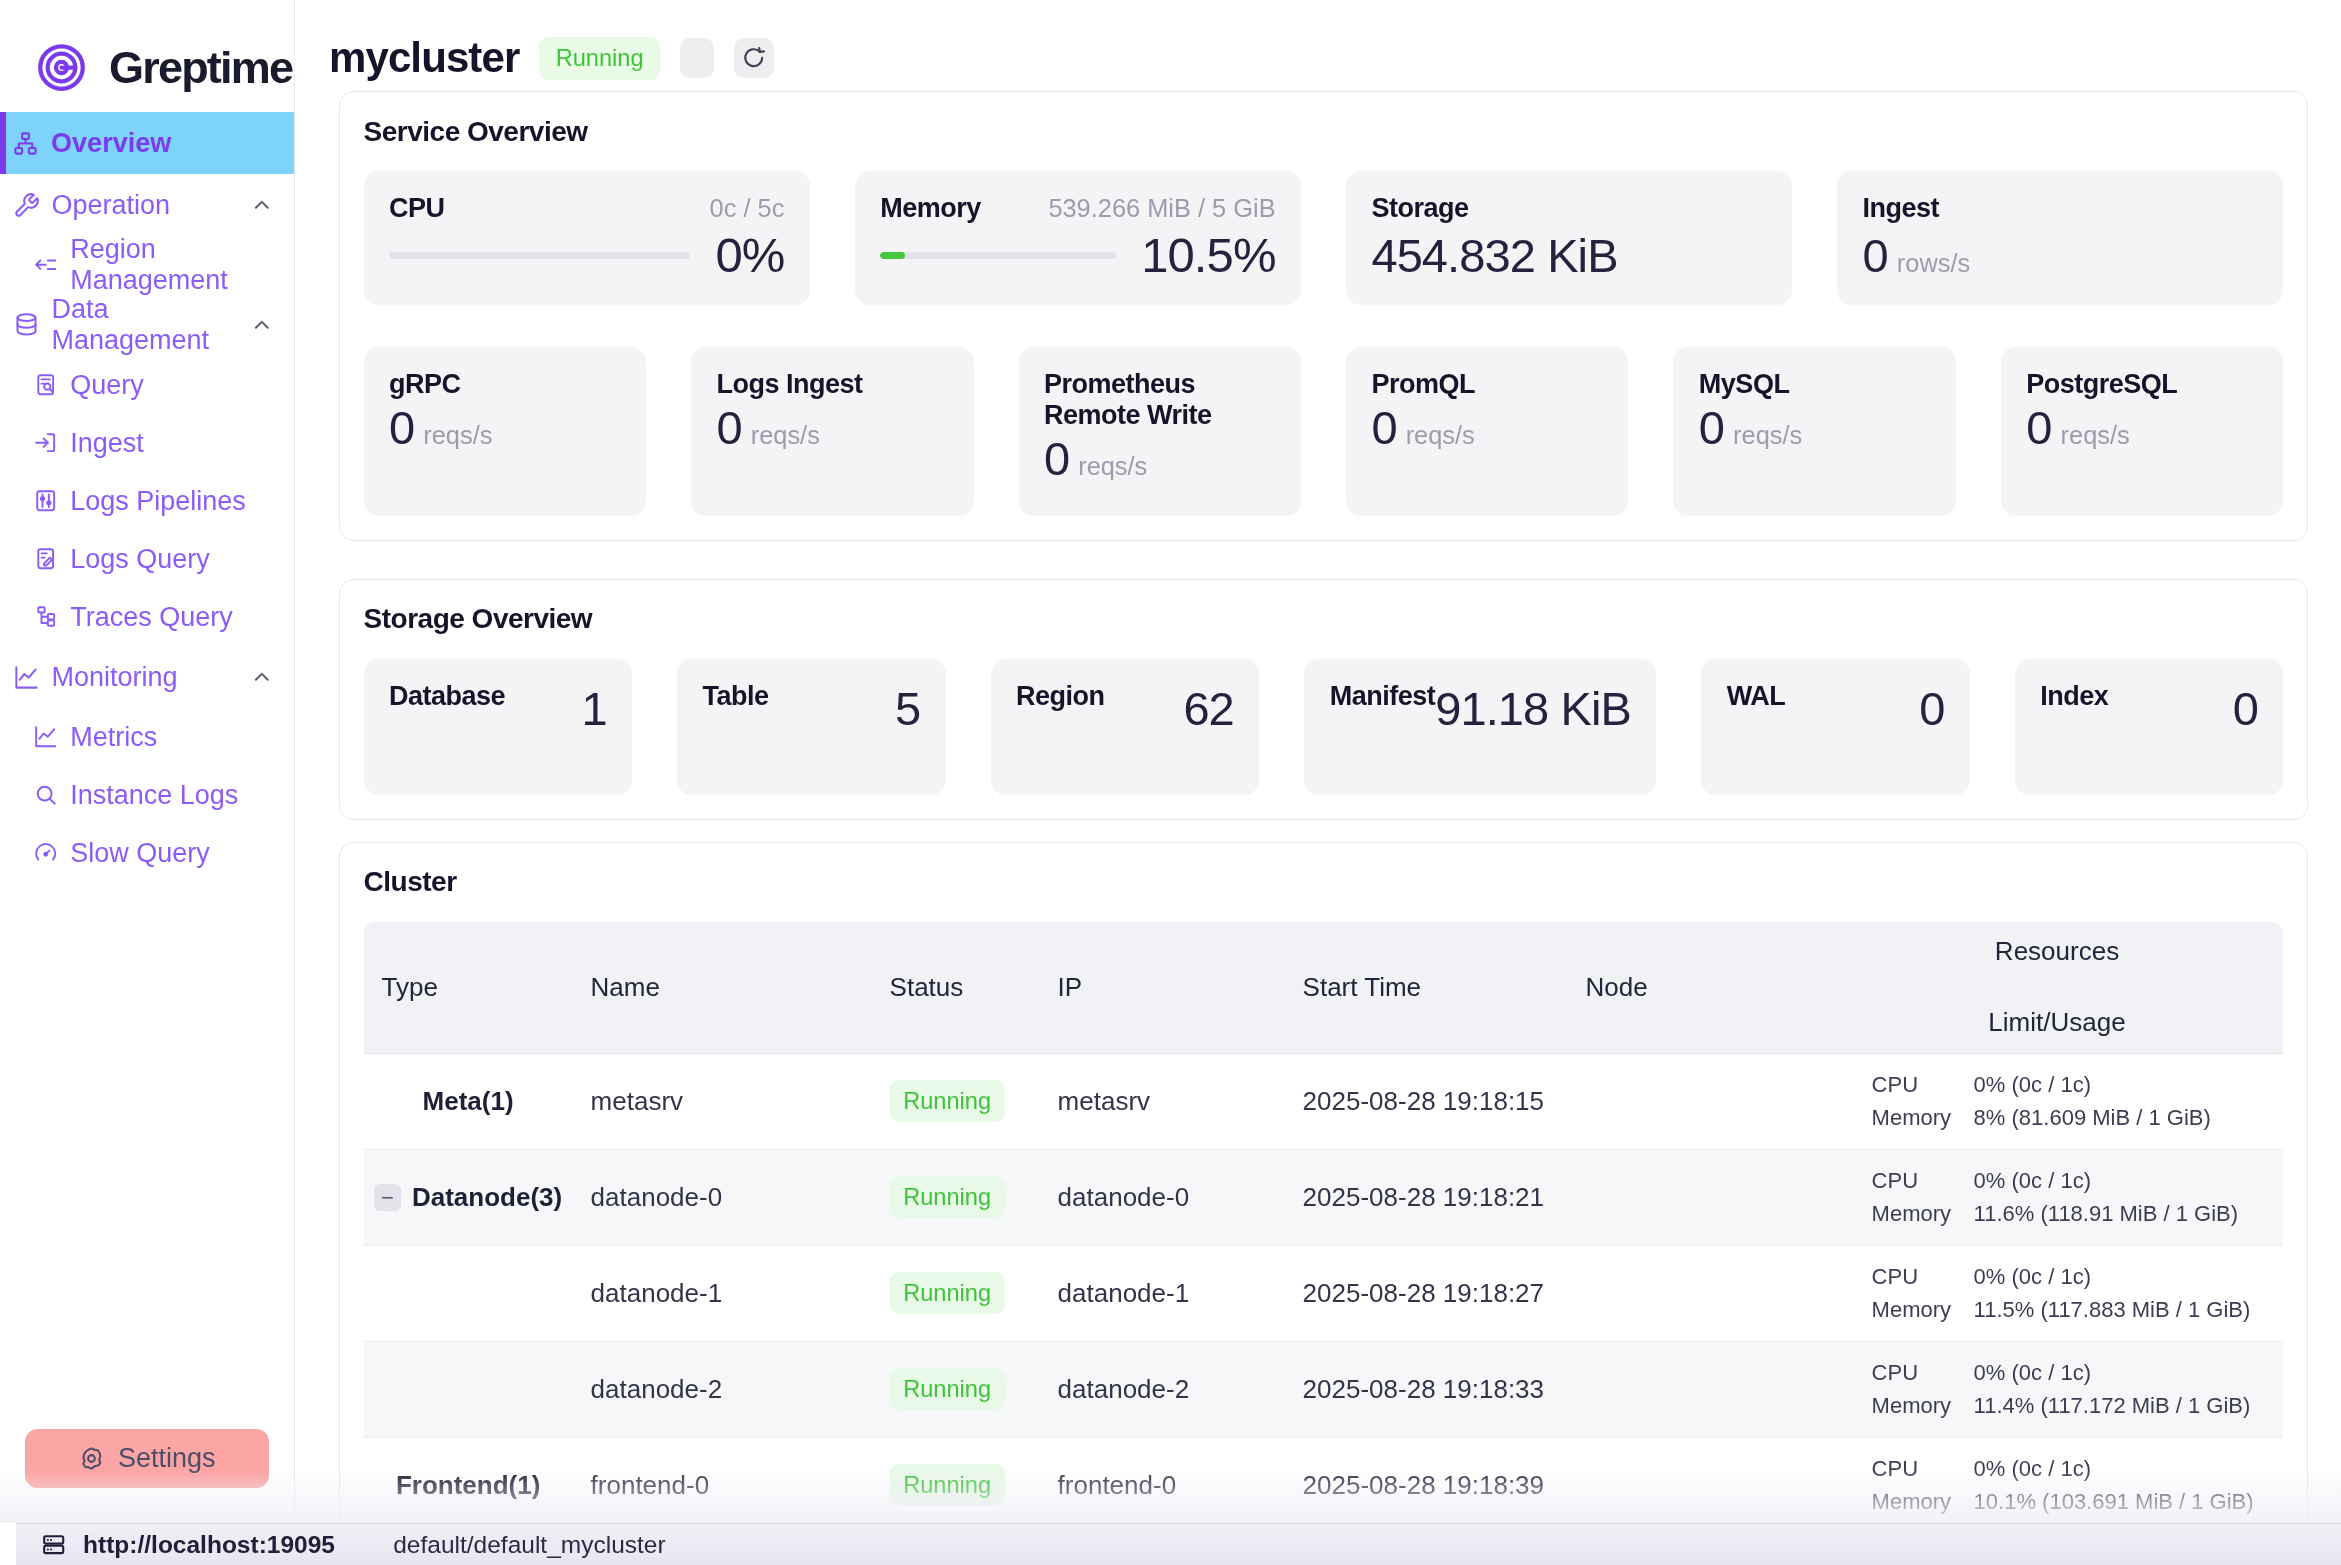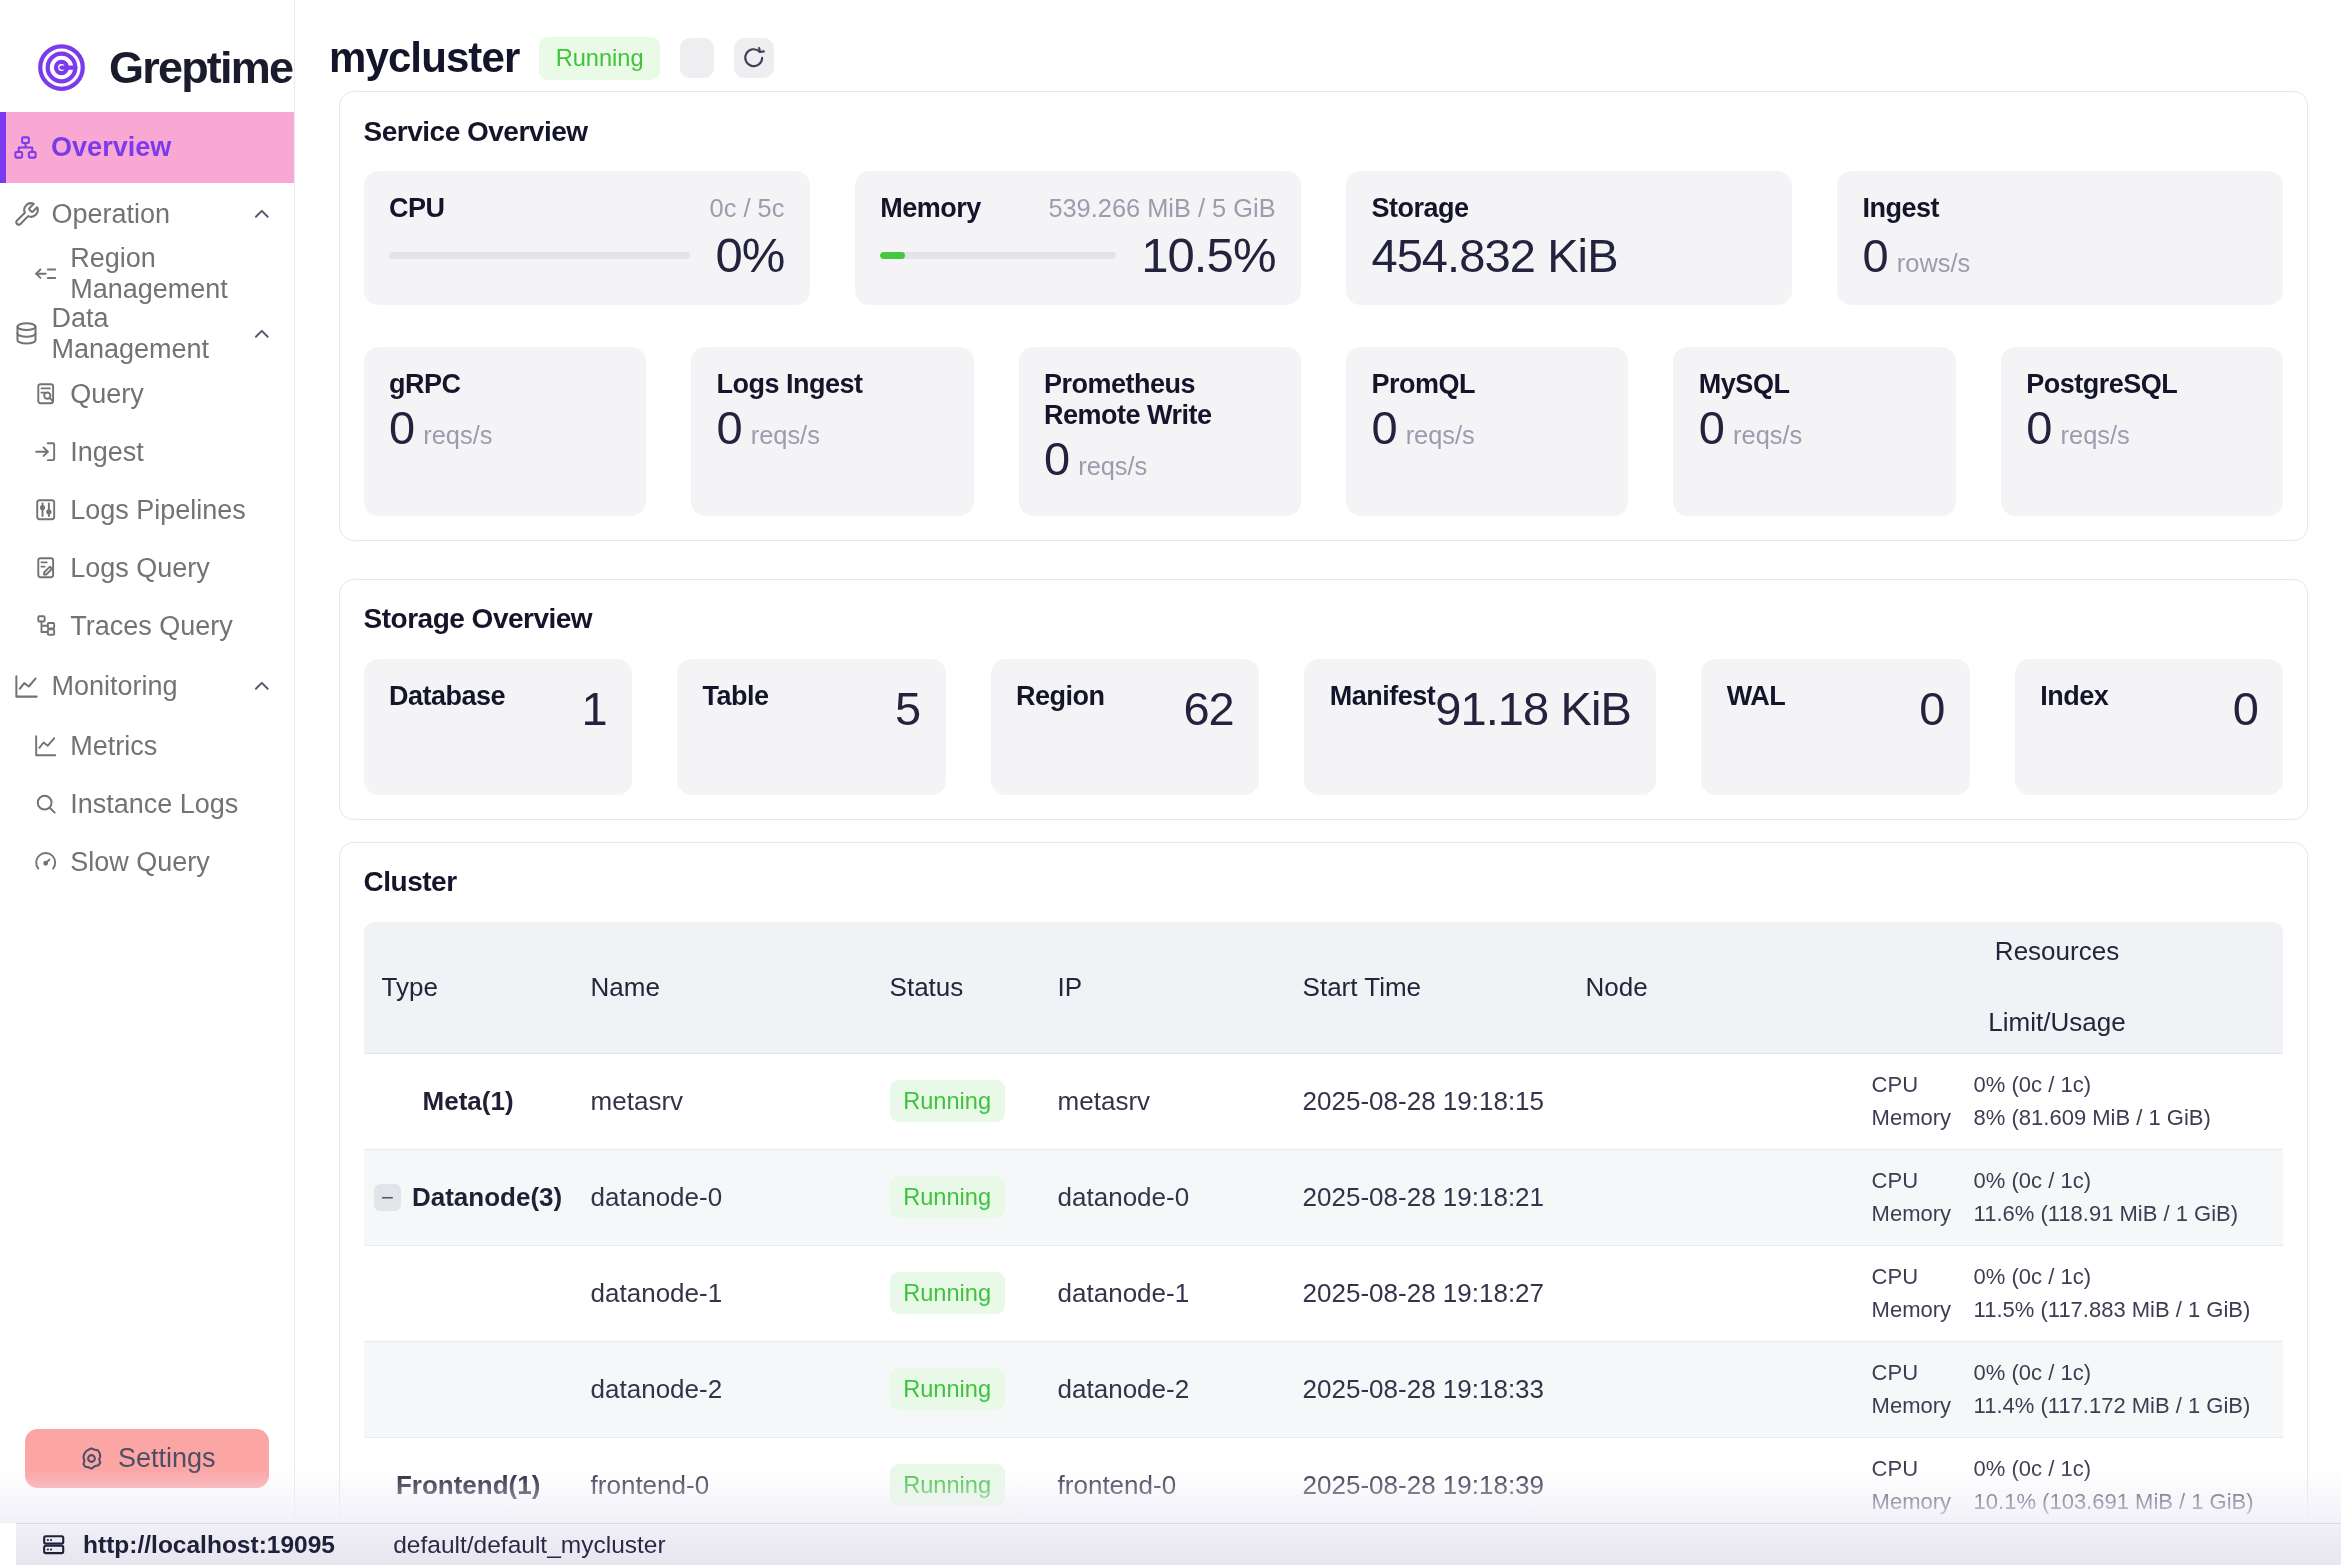--- a/index.html
+++ b/index.html
@@ -8,24 +8,24 @@
   .app { display:flex; width:100%; height:1524px; }
 
   
   .sidebar { width:295px; min-width:295px; height:100%; background:#fff;
     border-right:1.8px solid #e9e9f0; display:flex; flex-direction:column; position:relative; }
   .logo { display:flex; align-items:center; gap:22px; padding:23.6px 0 0 36px; height:112px; }
   .logo-mark { width:51px; height:51px; }
   .logo-text { font-size:45px; font-weight:800; letter-spacing:-1.8px; color:#1b1b2e; }
   nav { flex:1; }
   .nav-item { height:58px; display:flex; align-items:center; gap:11.8px; padding-left:12.7px;
-    font-size:27px; color:#737373; cursor:pointer; }
+    font-size:27px; color:#8b5cf6; cursor:pointer; }
   .nav-item.group { height:62px; }
   .nav-item.sub { padding-left:33px; height:58px; }
-  .nav-item.active { height:71px; background:#f9a8d4; border-left:6.3px solid #7c3aed;
+  .nav-item.active { height:62px; background:#7dd3fc; border-left:6.3px solid #7c3aed;
     padding-left:6.3px; color:#7c3aed; font-weight:700; }
   .nav-item svg { flex:0 0 auto; }
   .chevron { margin-left:auto; margin-right:20px; }
   .settings-btn { margin:0 25.4px 36px 25.4px; height:59px; border:none; background:#fca5a5;
     border-radius:12.7px; display:flex; align-items:center; justify-content:center; gap:12.7px;
     font-size:27px; color:#4c4e68; font-family:inherit; cursor:pointer; }
 
   
   .main { flex:1; height:100%; overflow:hidden; background:#fff; }
   .page-header { display:flex; align-items:center; gap:20px; padding:25.4px 0 0 34px; height:91px; }

